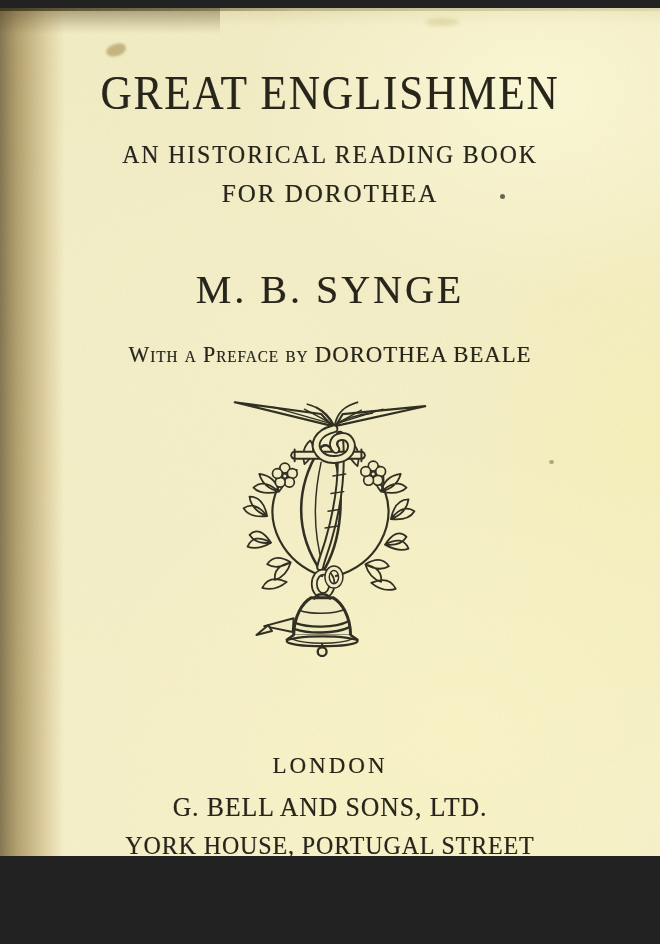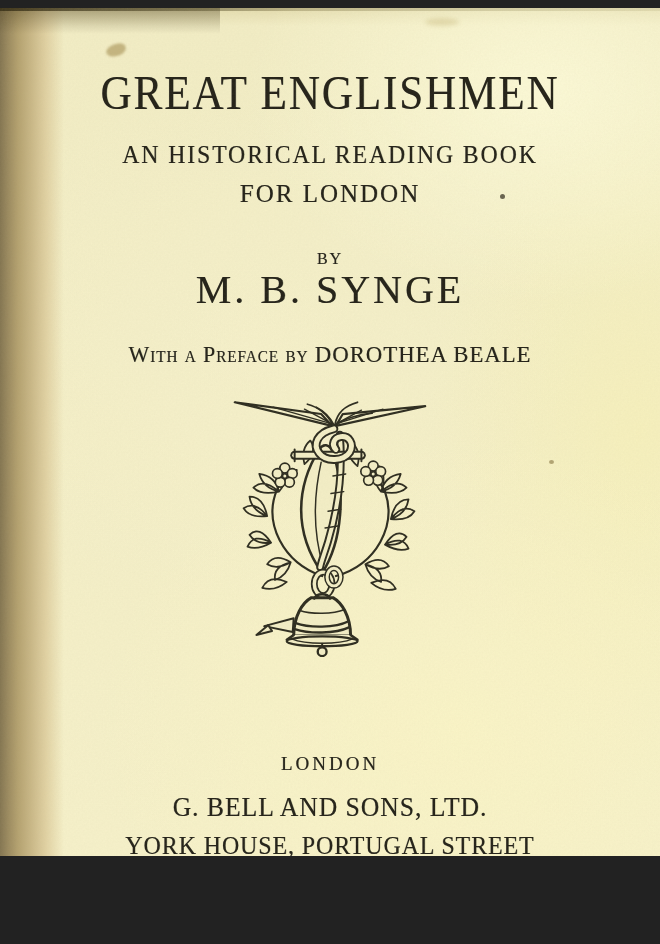--- a/index.html
+++ b/index.html
@@ -42,21 +42,21 @@
     line-height:1.05;
     text-shadow:0.4px 0.4px 0 rgba(30,50,25,.35), -0.3px -0.3px 0 rgba(60,40,80,.25);
   }
   .title      {top:60px;  font-size:48px; letter-spacing:2px;  transform:scaleX(.9);}
   .sub1       {top:134px; font-size:25px; letter-spacing:2px;  transform:scaleX(.95);}
   .sub2       {top:173px; font-size:25px; letter-spacing:2px;}
   .by         {top:243px; font-size:16px; letter-spacing:2px;}
   .author     {top:261px; font-size:40px; letter-spacing:3px;}
   .preface    {top:334px; font-size:23px; letter-spacing:1px;  transform:scaleX(.95); font-variant:small-caps;}
   .preface .pname{font-variant:normal;font-size:24px;}
-  .city       {top:746px; font-size:19px; letter-spacing:3px;}
+  .city       {top:746px; font-size:23px; letter-spacing:3px;}
   .publisher  {top:785px; font-size:27px; letter-spacing:1px;  transform:scaleX(.95);}
   .address    {top:824px; font-size:26px; letter-spacing:1px;  transform:scaleX(.92);}
   .year       {top:863px; font-size:24px; letter-spacing:3px;}
   .emblem{
     position:absolute;top:385px;left:222px;width:216px;height:264px;
   }
   .speck{position:absolute;pointer-events:none;}
   .s1{left:106px;top:36px;width:20px;height:12px;border-radius:60% 40% 55% 45%;
       background:rgba(150,124,58,.5);filter:blur(1.2px);transform:rotate(-12deg);}
   .s2{left:500px;top:186px;width:5px;height:5px;border-radius:50%;background:rgba(55,50,35,.75);}
@@ -68,22 +68,21 @@
 <body>
 
 <div class="page">
 
   <div class="spine"></div>
   <div class="spine-corner-top"></div>
   <div class="top-edge"></div>
 
   <div class="line title">GREAT ENGLISHMEN</div>
   <div class="line sub1">AN HISTORICAL READING BOOK</div>
-  <div class="line sub2">FOR LONDON</div>
-  <div class="line by">BY</div>
+  <div class="line sub2">FOR DOROTHEA</div>
   <div class="line author">M. B. SYNGE</div>
   <div class="line preface"><span>With a Preface by </span><span class="pname">DOROTHEA BEALE</span></div>
 
   <svg class="emblem" viewBox="0 0 220 268" xmlns="http://www.w3.org/2000/svg">
     <g fill="none" stroke="#2b2a1e" stroke-width="2.2" stroke-linecap="round" stroke-linejoin="round">
 
       <g>
         <path d="M112,33 L13,9 L101,21 Z"></path>
         <path d="M116,33 L207,13 L123,21 Z"></path>
         <path d="M112,31 L52,14" stroke-width="1.4"></path>

